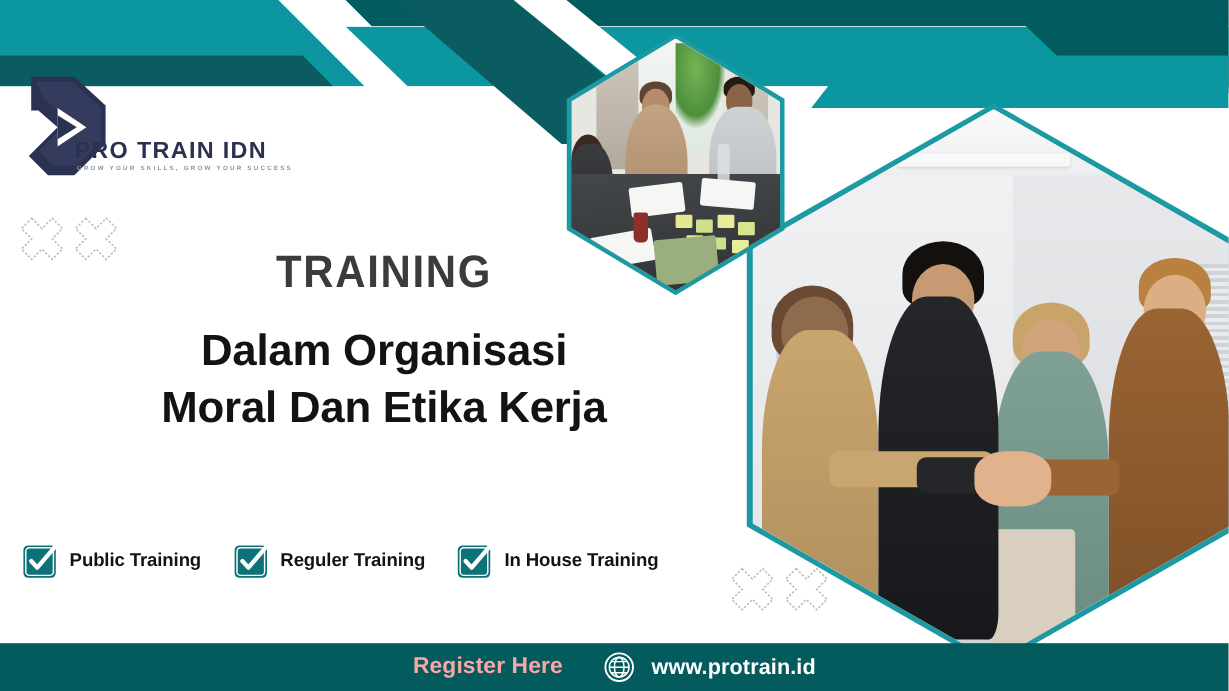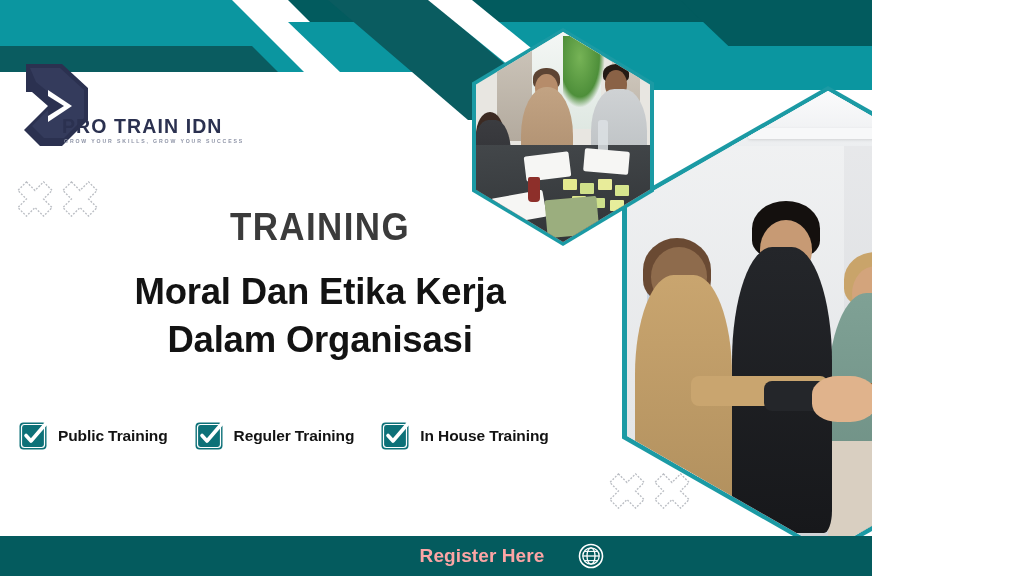--- a/index.html
+++ b/index.html
@@ -2,21 +2,21 @@
 <html><head>
 <meta charset="utf-8">
 <style>
   html, body {
     margin: 0;
     padding: 0;
     background: #ffffff;
   }
   .banner {
     position: relative;
-    width: 872px;
+    width: 1024px;
     height: 576px;
     overflow: hidden;
     background: #ffffff;
     font-family: "Liberation Sans", sans-serif;
   }
 
   
   .hdr-dark-top {
     position: absolute;
     left: 0; top: 0;
@@ -142,21 +142,21 @@
     font-size: 36.5px;
     font-weight: 700;
     color: #131313;
     line-height: 1.32;
     letter-spacing: -0.2px;
   }
 
   
   .check-row {
     position: absolute;
-    left: 18px; top: 420px;
+    left: 18px; top: 452px;
     display: flex;
     align-items: center;
     gap: 26px;
   }
   .check-item {
     display: flex;
     align-items: center;
     gap: 9px;
   }
   .check-box {
@@ -391,22 +391,22 @@
     <div class="x-mark">
       <svg viewBox="0 0 40 40" xmlns="http://www.w3.org/2000/svg">
         <path d="M11 2 L20 11 L29 2 L38 11 L29 20 L38 29 L29 38 L20 29 L11 38 L2 29 L11 20 L2 11 Z" fill="none" stroke="currentColor" stroke-width="1.4" stroke-dasharray="2 1.6"></path>
       </svg>
     </div>
   </div>
 
   <div class="headline-wrap">
     <div class="eyebrow">TRAINING</div>
     <div class="headline">
+      <div>Dalam Organisasi</div>
       <div>Moral Dan Etika Kerja</div>
-      <div>Dalam Organisasi</div>
     </div>
   </div>
 
   <div class="check-row">
     <div class="check-item">
       <div class="check-box">
         <svg viewBox="0 0 31 31" xmlns="http://www.w3.org/2000/svg">
           <rect x="1.5" y="2.5" width="27" height="27" rx="4" fill="#0d7178"></rect>
           <rect x="3.5" y="4.5" width="23" height="23" rx="3" fill="none" stroke="#ffffff" stroke-width="1.2"></rect>
           <path d="M8 15.5 L13 21 L28 3.5" fill="none" stroke="#ffffff" stroke-width="3.6" stroke-linecap="round" stroke-linejoin="round"></path>
@@ -523,16 +523,17 @@
       <div class="globe-icon">
         <svg viewBox="0 0 26 26" xmlns="http://www.w3.org/2000/svg">
           <circle cx="13" cy="13" r="11.5" fill="none" stroke="#ffffff" stroke-width="1.6"></circle>
           <circle cx="13" cy="13" r="8.2" fill="none" stroke="#ffffff" stroke-width="1.3"></circle>
           <ellipse cx="13" cy="13" rx="4" ry="8.2" fill="none" stroke="#ffffff" stroke-width="1.3"></ellipse>
           <line x1="4.8" y1="13" x2="21.2" y2="13" stroke="#ffffff" stroke-width="1.3"></line>
           <line x1="6.2" y1="8.4" x2="19.8" y2="8.4" stroke="#ffffff" stroke-width="1.1"></line>
           <line x1="6.2" y1="17.6" x2="19.8" y2="17.6" stroke="#ffffff" stroke-width="1.1"></line>
         </svg>
       </div>
+      <div class="footer-url">www.protrain.id</div>
     </div>
   </div>
 
 </div>
 
 </body></html>

